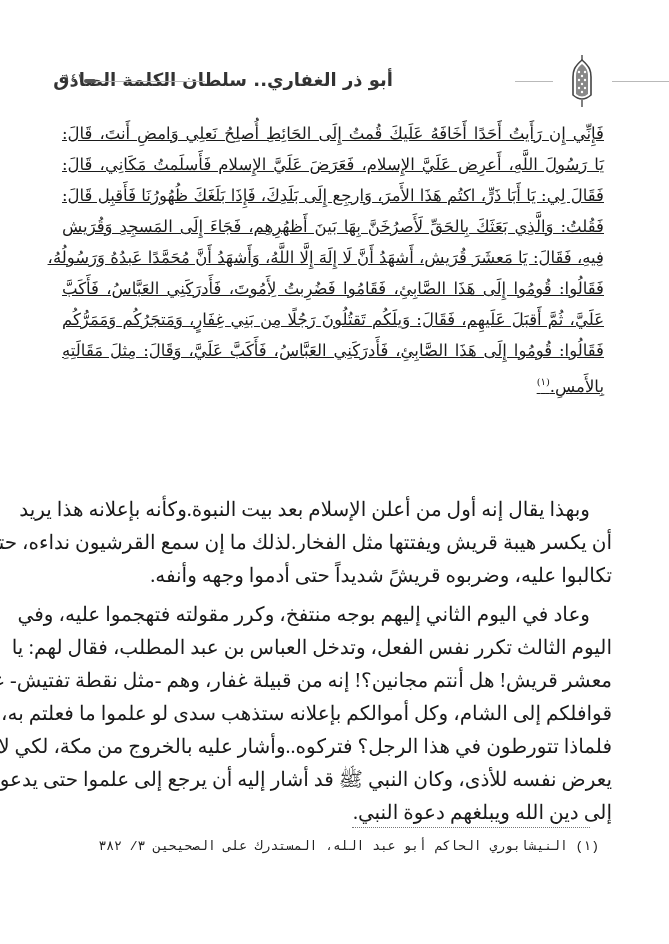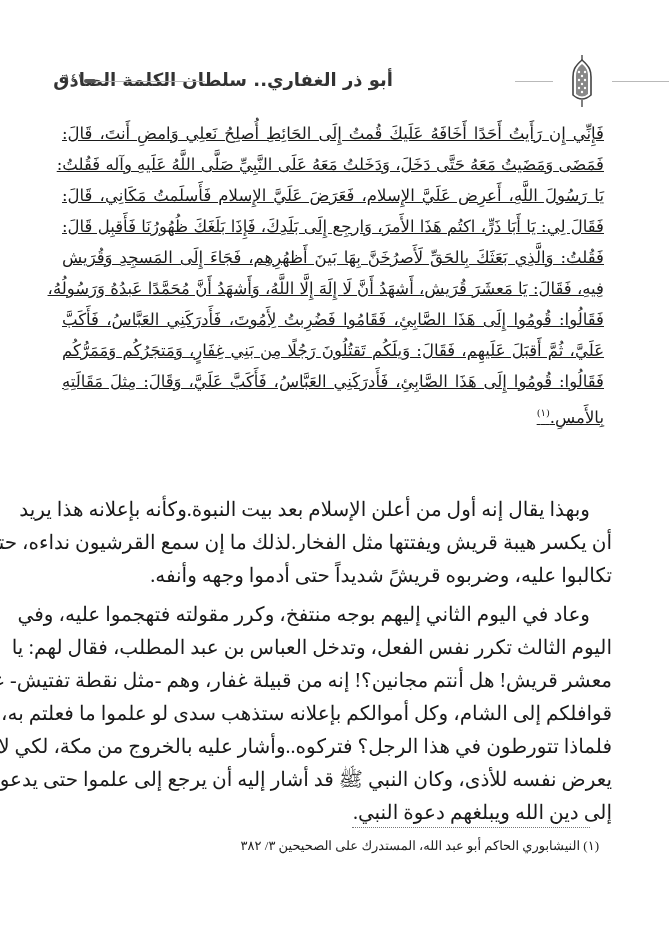--- a/index.html
+++ b/index.html
@@ -110,21 +110,21 @@
       position: absolute;
       top: 827px;
       left: 352px;
       width: 238px;
       border-top: 1px dotted #777;
     }
     .footnote {
       position: absolute;
       top: 838px;
       right: 70px;
-      font-family: Liberation Serif, serif;
+      font-family: Liberation Mono, monospace;
       font-size: 13px;
       color: #222;
       white-space: nowrap;
       text-align: center;
     }
   </style>
 </head>
 <body>
 
 <div class="header">
@@ -148,21 +148,20 @@
   </svg>
   <div class="hline mid-right"></div>
   <div class="running-title">أبو ذر الغفاري.. سلطان الكلمة الصادق</div>
   <div class="hline left"></div>
   <div class="pen-mark"></div>
   <div class="page-num">١٤١</div>
 </div>
 
 <div class="body-text">
   <span class="quote-line">فَإِنِّي إِن رَأَيتُ أَحَدًا أَخَافَهُ عَلَيكَ قُمتُ إِلَى الحَائِطِ أُصلِحُ نَعلِي وَامضِ أَنتَ، قَالَ:</span>
-  <span class="quote-line">فَمَضَى وَمَضَيتُ مَعَهُ حَتَّى دَخَلَ، وَدَخَلتُ مَعَهُ عَلَى النَّبِيِّ صَلَّى اللَّهُ عَلَيهِ وآله فَقُلتُ:</span>
   <span class="quote-line">يَا رَسُولَ اللَّهِ، أَعرِض عَلَيَّ الإِسلام، فَعَرَضَ عَلَيَّ الإِسلام فَأَسلَمتُ مَكَانِي، قَالَ:</span>
   <span class="quote-line">فَقَالَ لِي: يَا أَبَا ذَرٍّ، اكتُم هَذَا الأَمرَ، وَارجِع إِلَى بَلَدِكَ، فَإِذَا بَلَغَكَ ظُهُورُنَا فَأَقبِل قَالَ:</span>
   <span class="quote-line">فَقُلتُ: وَالَّذِي بَعَثَكَ بِالحَقِّ لَأَصرُخَنَّ بِهَا بَينَ أَظهُرِهِم، فَجَاءَ إِلَى المَسجِدِ وَقُرَيش</span>
   <span class="quote-line">فِيهِ، فَقَالَ: يَا مَعشَرَ قُرَيش، أَشهَدُ أَنَّ لَا إِلَهَ إِلَّا اللَّهُ، وَأَشهَدُ أَنَّ مُحَمَّدًا عَبدُهُ وَرَسُولُهُ،</span>
   <span class="quote-line">فَقَالُوا: قُومُوا إِلَى هَذَا الصَّابِئِ، فَقَامُوا فَضُرِبتُ لِأَمُوتَ، فَأَدرَكَنِي العَبَّاسُ، فَأَكَبَّ</span>
   <span class="quote-line">عَلَيَّ، ثُمَّ أَقبَلَ عَلَيهِم، فَقَالَ: وَيلَكُم تَقتُلُونَ رَجُلًا مِن بَنِي غِفَارٍ، وَمَتجَرُكُم وَمَمَرُّكُم</span>
   <span class="quote-line">فَقَالُوا: قُومُوا إِلَى هَذَا الصَّابِئِ، فَأَدرَكَنِي العَبَّاسُ، فَأَكَبَّ عَلَيَّ، وَقَالَ: مِثلَ مَقَالَتِهِ</span>
   <span class="quote-line last"><span>بِالأَمسِ.</span><span class="sup">(١)</span></span>
 </div>
 

